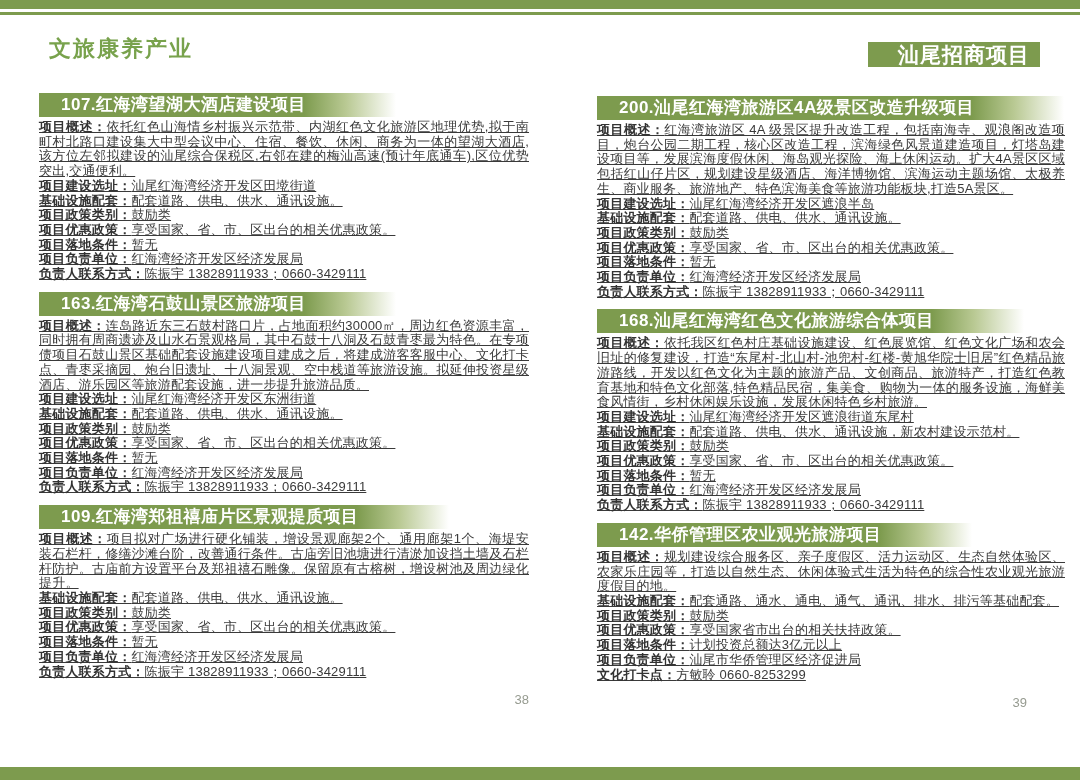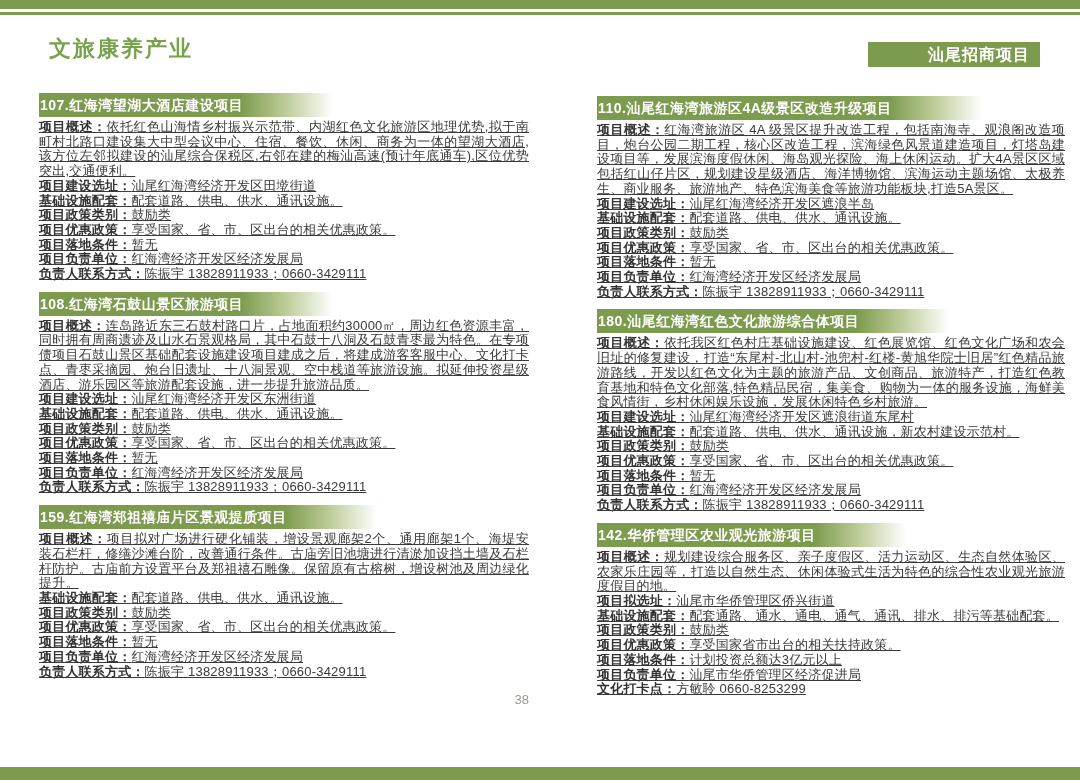--- a/index.html
+++ b/index.html
@@ -25,32 +25,32 @@
     margin:0 0 31px 10px;
     font-size:22px;line-height:26px;
     font-weight:bold;color:#78a24c;
     letter-spacing:2px;
   }
   .badge{
     box-sizing:border-box;
     width:172px;height:25px;
     margin:0 25px 29px auto;
     background:var(--accent);
-    color:#ffffff;font-size:16px;font-weight:bold;
+    color:#ffffff;font-size:21px;font-weight:bold;
     line-height:25px;text-align:right;
     padding-right:10px;letter-spacing:1px;
   }
 
   .project{margin:0 0 10px 0;}
   .project-heading{
     display:inline-block;
     white-space:nowrap;
-    color:#ffffff;font-size:14px;font-weight:bold;
+    color:#ffffff;font-size:17px;font-weight:bold;
     line-height:18px;
-    padding:3px 90px 3px 1px;
+    padding:3px 90px 3px 22px;
     letter-spacing:0.5px;
     background:linear-gradient(90deg,
       var(--accent) 0%,
       var(--accent) calc(100% - 92px),
       #b9c993 calc(100% - 50px),
       rgba(222,229,204,0) 100%);
   }
   .project-body{margin-top:3px;}
   .field{
     margin:0;
@@ -82,73 +82,73 @@
         <section class="project"><div class="project-heading">107.红海湾望湖大酒店建设项目</div><div class="project-body">
             <p class="field"><span class="label">项目概述：</span>依托红色山海情乡村振兴示范带、内湖红色文化旅游区地理优势,拟于南町村北路口建设集大中型会议中心、住宿、餐饮、休闲、商务为一体的望湖大酒店,该方位左邻拟建设的汕尾综合保税区,右邻在建的梅汕高速(预计年底通车),区位优势突出,交通便利。</p>
             <p class="field"><span class="label">项目建设选址：</span>汕尾红海湾经济开发区田墘街道</p>
             <p class="field"><span class="label">基础设施配套：</span>配套道路、供电、供水、通讯设施。</p>
             <p class="field"><span class="label">项目政策类别：</span>鼓励类</p>
             <p class="field"><span class="label">项目优惠政策：</span>享受国家、省、市、区出台的相关优惠政策。</p>
             <p class="field"><span class="label">项目落地条件：</span>暂无</p>
             <p class="field"><span class="label">项目负责单位：</span>红海湾经济开发区经济发展局</p>
             <p class="field"><span class="label">负责人联系方式：</span>陈振宇 13828911933；0660-3429111</p>
           </div></section>
-        <section class="project"><div class="project-heading">108.红海湾石鼓山景区旅游项目</div><div class="project-body">
+        <section class="project"><div class="project-heading">163.红海湾石鼓山景区旅游项目</div><div class="project-body">
             <p class="field"><span class="label">项目概述：</span>连岛路近东三石鼓村路口片，占地面积约30000㎡，周边红色资源丰富，同时拥有周商遗迹及山水石景观格局，其中石鼓十八洞及石鼓青枣最为特色。在专项债项目石鼓山景区基础配套设施建设项目建成之后，将建成游客客服中心、文化打卡点、青枣采摘园、炮台旧遗址、十八洞景观、空中栈道等旅游设施。拟延伸投资星级酒店、游乐园区等旅游配套设施，进一步提升旅游品质。</p>
             <p class="field"><span class="label">项目建设选址：</span>汕尾红海湾经济开发区东洲街道</p>
             <p class="field"><span class="label">基础设施配套：</span>配套道路、供电、供水、通讯设施。</p>
             <p class="field"><span class="label">项目政策类别：</span>鼓励类</p>
             <p class="field"><span class="label">项目优惠政策：</span>享受国家、省、市、区出台的相关优惠政策。</p>
             <p class="field"><span class="label">项目落地条件：</span>暂无</p>
             <p class="field"><span class="label">项目负责单位：</span>红海湾经济开发区经济发展局</p>
             <p class="field"><span class="label">负责人联系方式：</span>陈振宇 13828911933；0660-3429111</p>
           </div></section>
-        <section class="project"><div class="project-heading">159.红海湾郑祖禧庙片区景观提质项目</div><div class="project-body">
+        <section class="project"><div class="project-heading">109.红海湾郑祖禧庙片区景观提质项目</div><div class="project-body">
             <p class="field"><span class="label">项目概述：</span>项目拟对广场进行硬化铺装，增设景观廊架2个、通用廊架1个、海堤安装石栏杆，修缮沙滩台阶，改善通行条件。古庙旁旧池塘进行清淤加设挡土墙及石栏杆防护。古庙前方设置平台及郑祖禧石雕像。保留原有古榕树，增设树池及周边绿化提升。</p>
             <p class="field"><span class="label">基础设施配套：</span>配套道路、供电、供水、通讯设施。</p>
             <p class="field"><span class="label">项目政策类别：</span>鼓励类</p>
             <p class="field"><span class="label">项目优惠政策：</span>享受国家、省、市、区出台的相关优惠政策。</p>
             <p class="field"><span class="label">项目落地条件：</span>暂无</p>
             <p class="field"><span class="label">项目负责单位：</span>红海湾经济开发区经济发展局</p>
             <p class="field"><span class="label">负责人联系方式：</span>陈振宇 13828911933；0660-3429111</p>
           </div></section>
       </div>
     <div class="page-num left">38</div>
   </div>
 
   <div class="col col-right">
     <div class="badge">汕尾招商项目</div>
     <div class="sections">
-        <section class="project"><div class="project-heading">110.汕尾红海湾旅游区4A级景区改造升级项目</div><div class="project-body">
+        <section class="project"><div class="project-heading">200.汕尾红海湾旅游区4A级景区改造升级项目</div><div class="project-body">
             <p class="field"><span class="label">项目概述：</span>红海湾旅游区 4A 级景区提升改造工程，包括南海寺、观浪阁改造项目，炮台公园二期工程，核心区改造工程，滨海绿色风景道建造项目，灯塔岛建设项目等，发展滨海度假休闲、海岛观光探险、海上休闲运动。扩大4A景区区域包括红山仔片区，规划建设星级酒店、海洋博物馆、滨海运动主题场馆、太极养生、商业服务、旅游地产、特色滨海美食等旅游功能板块,打造5A景区。</p>
             <p class="field"><span class="label">项目建设选址：</span>汕尾红海湾经济开发区遮浪半岛</p>
             <p class="field"><span class="label">基础设施配套：</span>配套道路、供电、供水、通讯设施。</p>
             <p class="field"><span class="label">项目政策类别：</span>鼓励类</p>
             <p class="field"><span class="label">项目优惠政策：</span>享受国家、省、市、区出台的相关优惠政策。</p>
             <p class="field"><span class="label">项目落地条件：</span>暂无</p>
             <p class="field"><span class="label">项目负责单位：</span>红海湾经济开发区经济发展局</p>
             <p class="field"><span class="label">负责人联系方式：</span>陈振宇 13828911933；0660-3429111</p>
           </div></section>
-        <section class="project"><div class="project-heading">180.汕尾红海湾红色文化旅游综合体项目</div><div class="project-body">
+        <section class="project"><div class="project-heading">168.汕尾红海湾红色文化旅游综合体项目</div><div class="project-body">
             <p class="field"><span class="label">项目概述：</span>依托我区红色村庄基础设施建设、红色展览馆、红色文化广场和农会旧址的修复建设，打造“东尾村-北山村-池兜村-红楼-黄旭华院士旧居”红色精品旅游路线，开发以红色文化为主题的旅游产品、文创商品、旅游特产，打造红色教育基地和特色文化部落,特色精品民宿，集美食、购物为一体的服务设施，海鲜美食风情街，乡村休闲娱乐设施，发展休闲特色乡村旅游。</p>
             <p class="field"><span class="label">项目建设选址：</span>汕尾红海湾经济开发区遮浪街道东尾村</p>
             <p class="field"><span class="label">基础设施配套：</span>配套道路、供电、供水、通讯设施，新农村建设示范村。</p>
             <p class="field"><span class="label">项目政策类别：</span>鼓励类</p>
             <p class="field"><span class="label">项目优惠政策：</span>享受国家、省、市、区出台的相关优惠政策。</p>
             <p class="field"><span class="label">项目落地条件：</span>暂无</p>
             <p class="field"><span class="label">项目负责单位：</span>红海湾经济开发区经济发展局</p>
             <p class="field"><span class="label">负责人联系方式：</span>陈振宇 13828911933；0660-3429111</p>
           </div></section>
         <section class="project"><div class="project-heading">142.华侨管理区农业观光旅游项目</div><div class="project-body">
             <p class="field"><span class="label">项目概述：</span>规划建设综合服务区、亲子度假区、活力运动区、生态自然体验区、农家乐庄园等，打造以自然生态、休闲体验式生活为特色的综合性农业观光旅游度假目的地。</p>
-            <p class="field"><span class="label">项目拟选址：</span>汕尾市华侨管理区侨兴街道</p>
             <p class="field"><span class="label">基础设施配套：</span>配套通路、通水、通电、通气、通讯、排水、排污等基础配套。</p>
             <p class="field"><span class="label">项目政策类别：</span>鼓励类</p>
             <p class="field"><span class="label">项目优惠政策：</span>享受国家省市出台的相关扶持政策。</p>
             <p class="field"><span class="label">项目落地条件：</span>计划投资总额达3亿元以上</p>
             <p class="field"><span class="label">项目负责单位：</span>汕尾市华侨管理区经济促进局</p>
             <p class="field"><span class="label">文化打卡点：</span>方敏聆 0660-8253299</p>
           </div></section>
       </div>
+    <div class="page-num right">39</div>
   </div>
 
   <div class="bottom-bar"></div>
 </div>
 
 </body></html>

